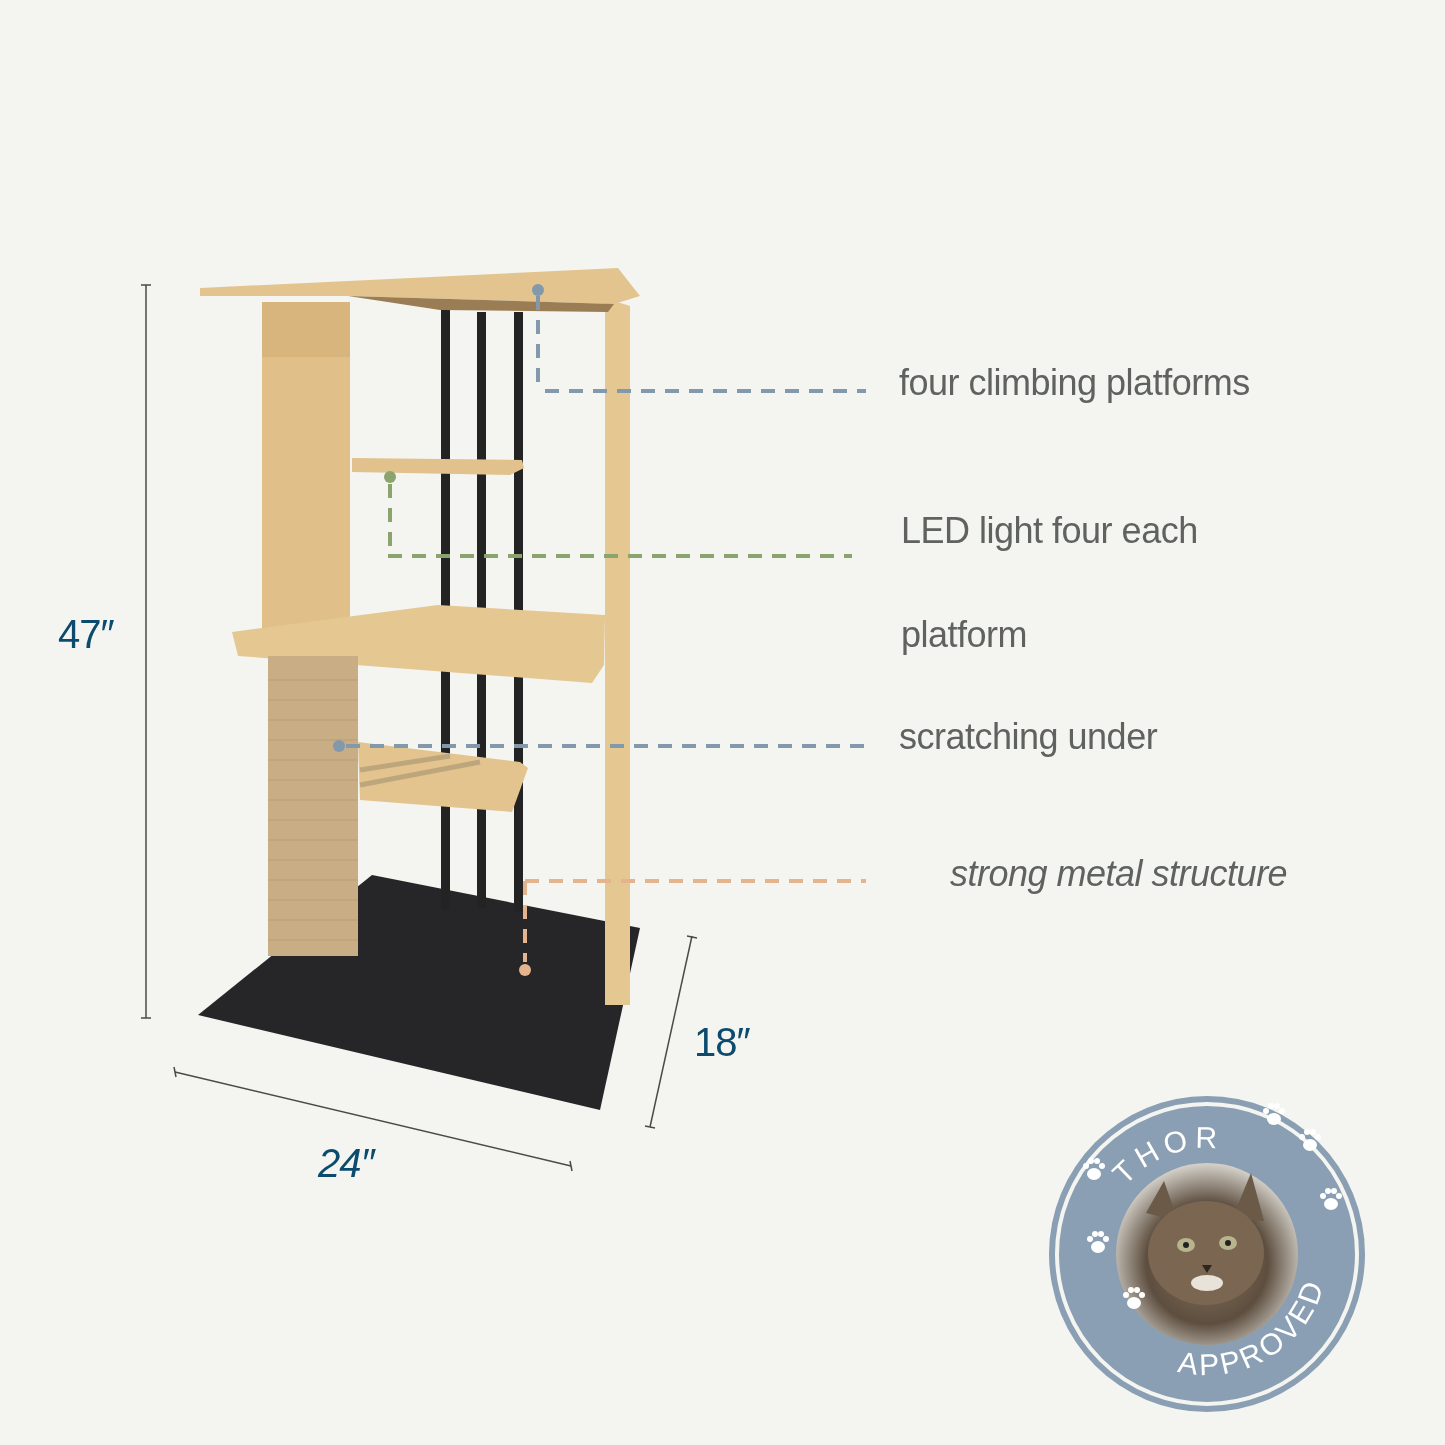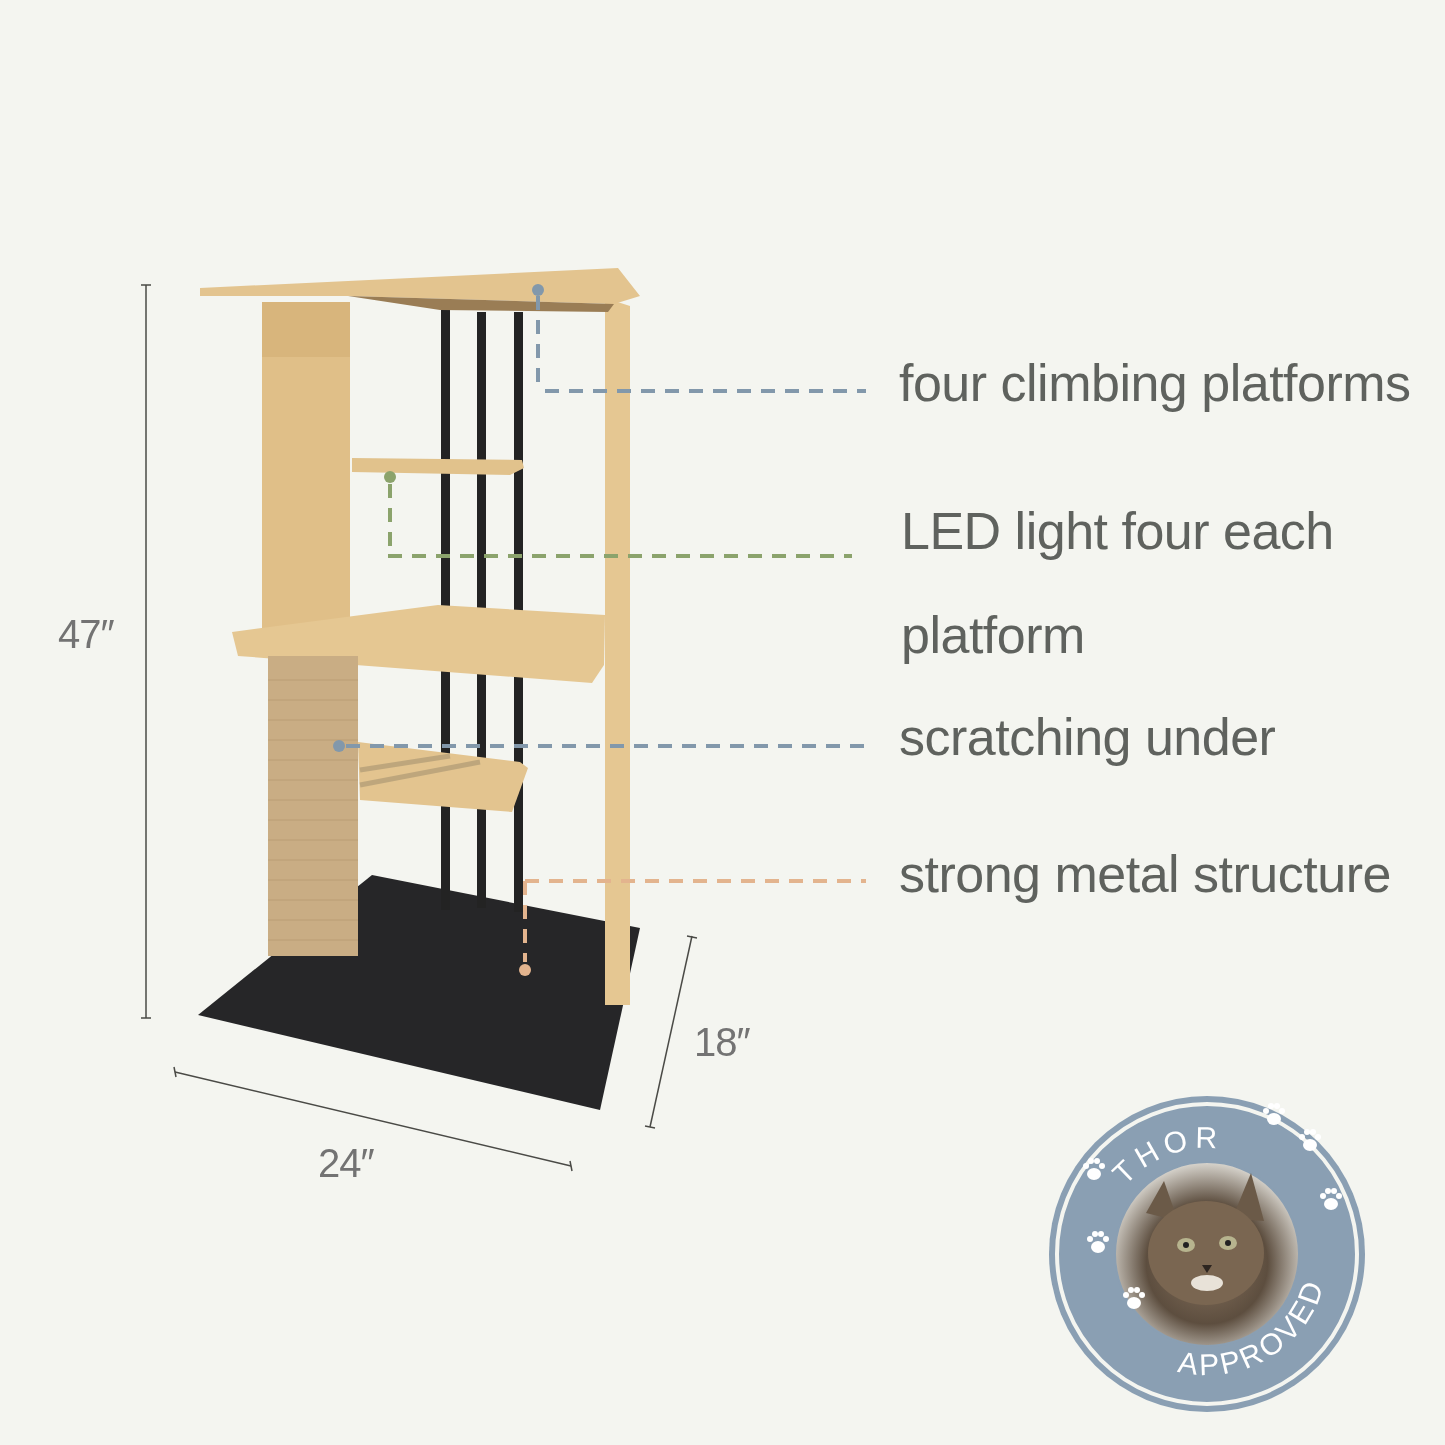--- a/index.html
+++ b/index.html
@@ -1,20 +1,20 @@
 <!DOCTYPE html>
 <html><head>
 <meta charset="utf-8">
 <style>
   html, body { margin:0; padding:0; }
   body { width:1445px; height:1445px; background:#f4f5f0; position:relative; overflow:hidden;
          font-family:"Liberation Sans", "DejaVu Sans", sans-serif; color:#5f625e; }
   .abs { position:absolute; }
-  .label { position:absolute; font-size:52px; line-height:58px; color:#5f625e; letter-spacing:-0.5px; }
-  .dim { position:absolute; font-size:40px; color:#737373; letter-spacing:-1px; }
+  .label { position:absolute; font-size:36px; line-height:58px; color:#5f625e; letter-spacing:-0.5px; }
+  .dim { position:absolute; font-size:40px; color:#0c4a6e; letter-spacing:-1px; }
   svg { position:absolute; left:0; top:0; }
 </style>
 </head>
 <body>
 
 <svg width="1445" height="1445" viewBox="0 0 1445 1445">
 
   <polygon points="198,1015 372,875 640,928 600,1110" fill="#262628"></polygon>
 
   <g fill="#232323">
@@ -90,24 +90,24 @@
     <line x1="525" y1="881" x2="866" y2="881"></line>
     <line x1="525" y1="881" x2="525" y2="962"></line>
   </g>
   <circle cx="525" cy="970" r="6" fill="#e3b48e"></circle>
 </svg>
 
 <div class="label" style="left:899px; top:354px;">four climbing platforms</div>
 <div class="label" style="left:901px; top:502px;">LED light four each</div>
 <div class="label" style="left:901px; top:560px;margin-top:46px;">platform</div>
 <div class="label" style="left:899px; top:708px;">scratching under</div>
-<div class="label" style="left:899px; top:845px;">strong metal structure</div>
+<div class="label" style="left:950px; top:845px;font-style:italic;">strong metal structure</div>
 
 <div class="dim" style="left:58px; top:612px;">47″</div>
-<div class="dim" style="left:318px; top:1141px;">24″</div>
+<div class="dim" style="left:318px; top:1141px;font-style:italic;">24″</div>
 <div class="dim" style="left:694px; top:1020px;">18″</div>
 
 <div class="abs" style="left:1046px; top:1093px; width:322px; height:322px;">
   <svg width="322" height="322" viewBox="0 0 322 322">
     <defs>
       <path id="arcTop" d="M 55,161 A 106,106 0 0 1 267,161"></path>
       <path id="arcBottom" d="M 40,161 A 121,121 0 0 0 282,161"></path>
       <g id="paw">
         <ellipse cx="0" cy="4" rx="7" ry="6" fill="#fff"></ellipse>
         <circle cx="-8" cy="-4" r="3" fill="#fff"></circle>

